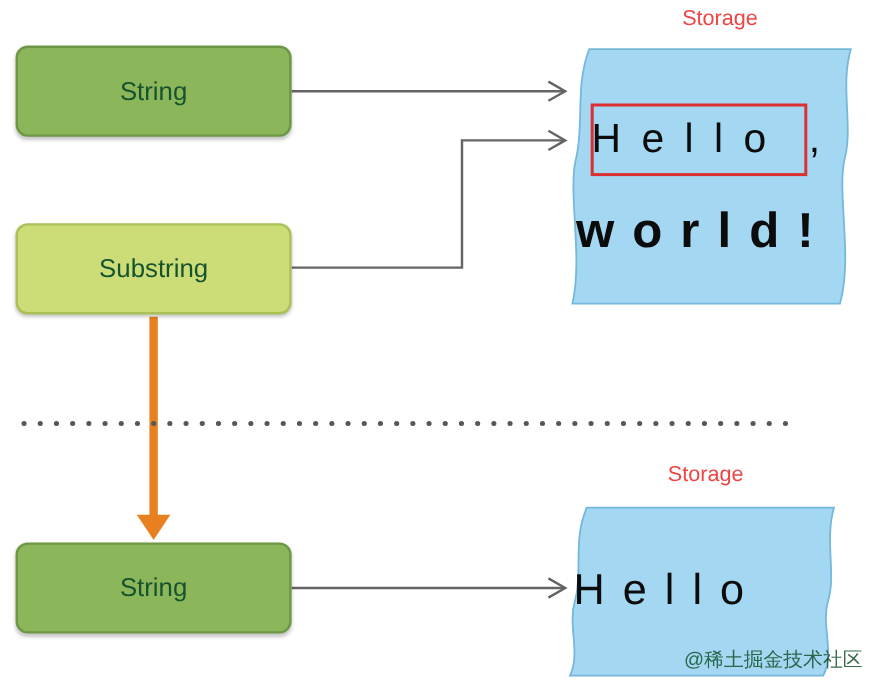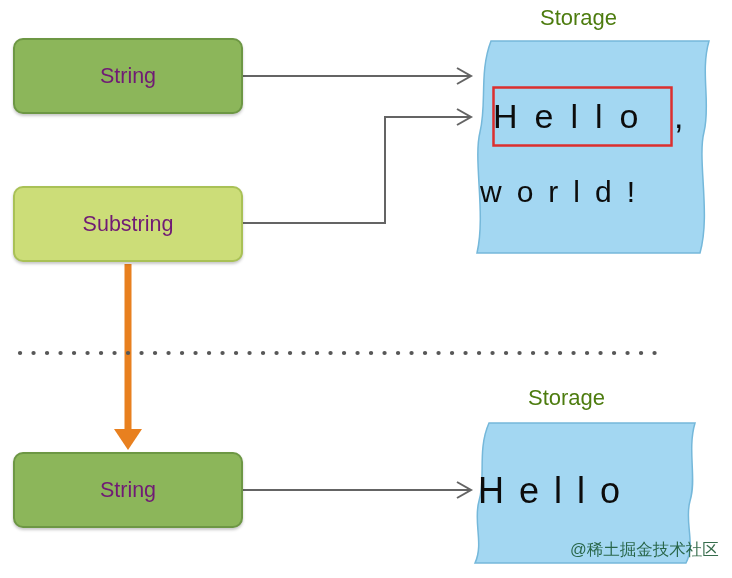--- a/index.html
+++ b/index.html
@@ -9,37 +9,37 @@
     background:#ffffff;
     overflow:hidden;
     font-family:"Liberation Sans","DejaVu Sans",sans-serif;
   }
   .layer{position:absolute;left:0;top:0;}
   .gbox{
     position:absolute;left:13px;width:226px;height:72px;
     border:2px solid #6d9744;border-radius:10px;
     background:#8cb65a;
     display:flex;align-items:center;justify-content:center;
-    font-size:21.5px;color:#701a75;
+    font-size:21.5px;color:#14532d;
     box-shadow:0 2px 3px rgba(0,0,0,.22);
   }
   .gbox.light{background:#ccdd78;border-color:#a9c156;}
   .storage-title{
-    position:absolute;width:120px;text-align:left;
-    font-size:22px;color:#4d7c0f;
+    position:absolute;width:120px;text-align:center;
+    font-size:18px;color:#ef4444;
   }
   .flag-text{
     position:absolute;display:flex;align-items:center;justify-content:flex-start;
     color:#0c0c0c;
   }
   .spaced{letter-spacing:17px;margin-right:-17px;white-space:nowrap;}
   .spaced15{letter-spacing:15px;margin-right:-15px;white-space:nowrap;}
   .hello1{left:493px;top:87px;width:179px;height:59px;font-size:34px;}
   .comma1{left:674px;top:87px;width:24px;height:59px;font-size:34px;}
-  .world1{left:480px;top:163px;width:226px;height:58px;font-size:30px;}
+  .world1{left:480px;top:163px;width:226px;height:58px;font-size:41px;font-weight:bold;}
   .hello2{left:478px;top:462px;width:216px;height:58px;font-size:36px;}
   .watermark{
     position:absolute;left:570px;top:539px;width:146px;
     text-align:right;font-size:16.5px;color:#14532d;opacity:.85;
     white-space:nowrap;
   }
 </style>
 </head>
 <body>
 

